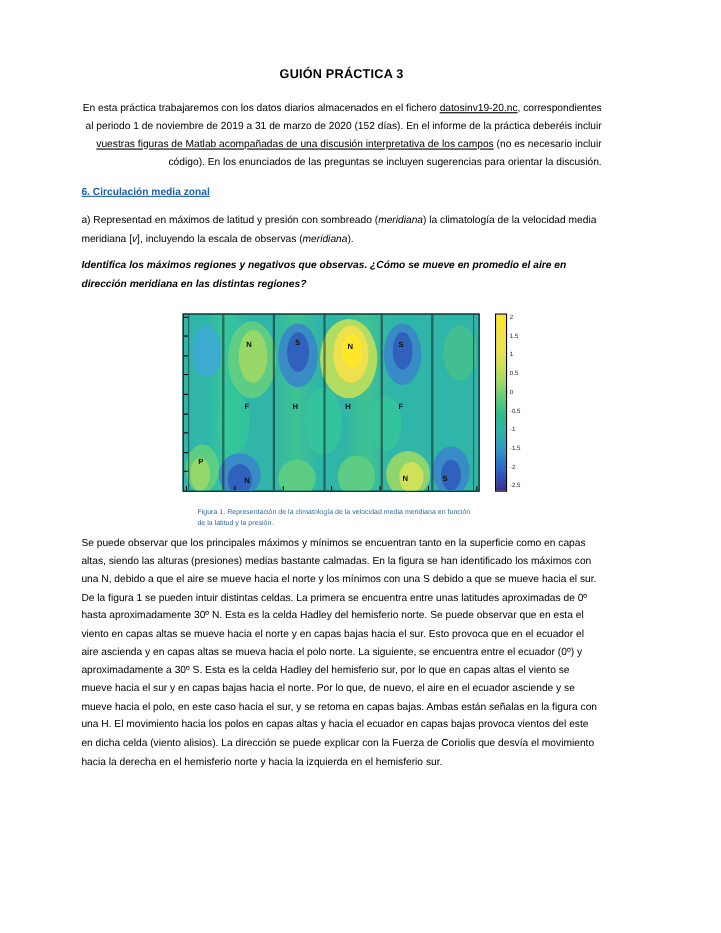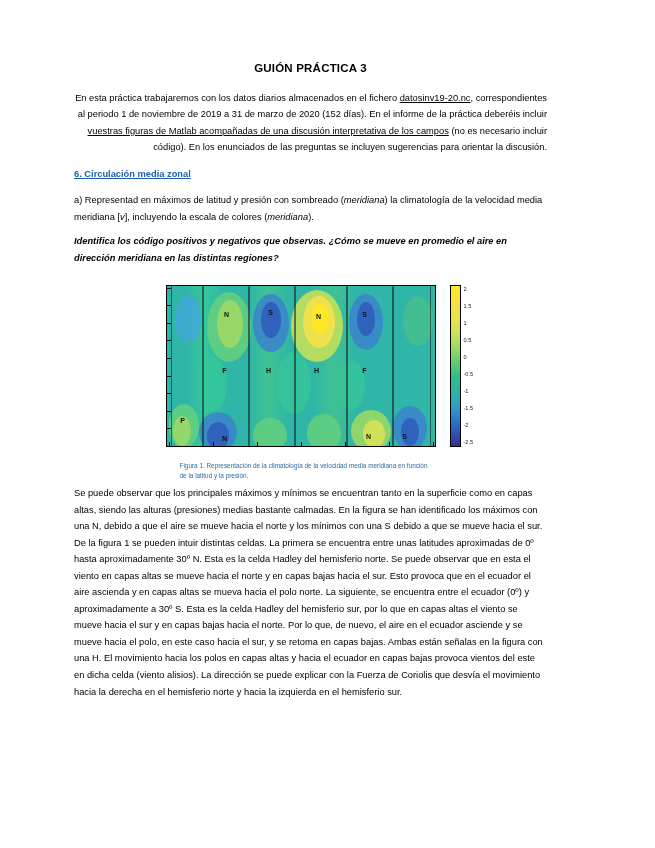--- a/index.html
+++ b/index.html
@@ -168,24 +168,24 @@
 
   <h1 class="doc-title">GUIÓN PRÁCTICA 3</h1>
 
   <p class="para">
     <span>En esta práctica trabajaremos con los datos diarios almacenados en el fichero </span><span class="u">datosinv19-20.nc</span><span>, correspondientes al periodo 1 de noviembre de 2019 a 31 de marzo de 2020 (152 días).  En el informe de la práctica deberéis incluir </span><span class="u">vuestras figuras de Matlab acompañadas de una discusión interpretativa de los campos</span><span> (no es necesario incluir código). En los enunciados de las preguntas se incluyen sugerencias para orientar la discusión.</span>
   </p>
 
   <div class="section-head">6. Circulación media zonal</div>
 
   <p class="q-block">
-    <span>a)</span><span>  Representad en máximos de latitud y presión con sombreado (</span><span class="italic">meridiana</span><span>) la climatología de la velocidad media meridiana [</span><span class="italic">v</span><span>], incluyendo la escala de colores (</span><span class="italic">meridiana</span><span>).</span>
+    <span>a)</span><span>  Representad en máximos de latitud y presión con sombreado (</span><span class="italic">meridiana</span><span>) la climatología de la velocidad media meridiana [</span><span class="italic">v</span><span>], incluyendo la escala de observas (</span><span class="italic">meridiana</span><span>).</span>
   </p>
 
-  <p class="q-italic">Identifica los código positivos y negativos que observas. ¿Cómo se mueve en promedio el aire en dirección meridiana en las distintas regiones?</p>
+  <p class="q-italic">Identifica los máximos regiones y negativos que observas. ¿Cómo se mueve en promedio el aire en dirección meridiana en las distintas regiones?</p>
 
   <div class="figure-wrap">
     <div class="figure">
       <div class="chart-area">
 
         <div class="plotbox">
 
           <div style="position:absolute;inset:0;background:
                linear-gradient(to right,
                  #2fb6a8 0%, #2fb6a8 8%,

